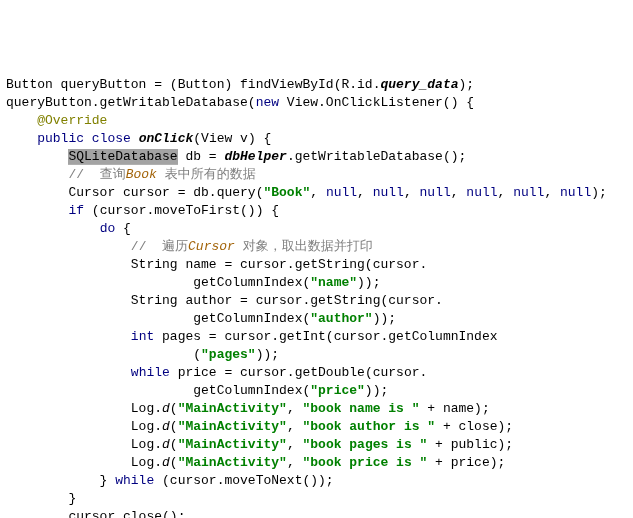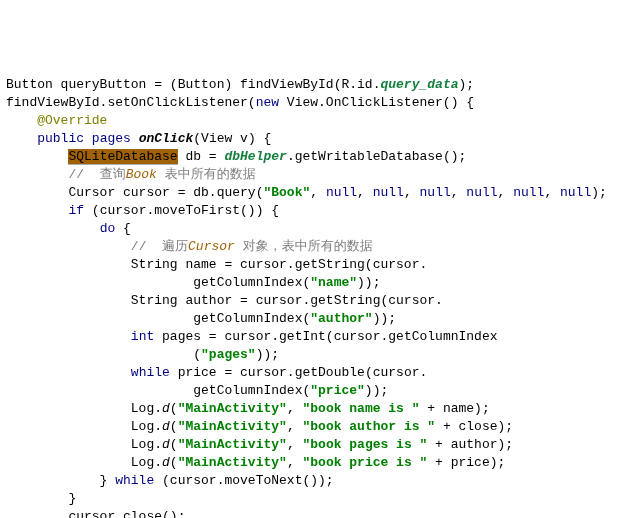--- a/index.html
+++ b/index.html
@@ -14,49 +14,49 @@
     width: 633px;
     box-sizing: border-box;
   }
   .kw { color: #000080; font-weight: normal; }          
   .str { color: #008000; font-weight: bold; }         
   .ann { color: #808000; }                            
   .cmt { color: #808080; margin-top: 16px; }                            
   .cmt-i { color: #a16207; font-style: italic; }      
   .it { font-style: italic; }
   .bit { font-style: italic; font-weight: bold; }     
-  .fld { color: #15803d; font-style: italic; font-weight: bold; } 
-  .u { border-bottom: 1px solid #b0b0b0; background: #a16207; }
+  .fld { color: #000000; font-style: italic; font-weight: bold; } 
+  .u { border-bottom: 1px solid #b0b0b0; background: #a3a3a3; }
 </style>
 </head>
 <body>
 
 
 
 <div><span><span>Button queryButton = (Button) findViewById(R.id.</span><span class="fld">query_data</span><span>);</span></span>
-<span><span>findViewById.setOnClickListener(</span><span class="kw">new</span><span> View.OnClickListener() {</span></span>
+<span><span>queryButton.getWritableDatabase(</span><span class="kw">new</span><span> View.OnClickListener() {</span></span>
 <span><span class="ann">    @Override</span></span>
-<span><span>    </span><span class="kw">public</span><span> </span><span class="kw">pages</span><span> </span><span class="bit">onClick</span><span>(View v) {</span></span>
+<span><span>    </span><span class="kw">public</span><span> </span><span class="kw">close</span><span> </span><span class="bit">onClick</span><span>(View v) {</span></span>
 <span><span>        </span><span class="u">SQLiteDatabase</span><span> db = </span><span class="fld">dbHelper</span><span>.getWritableDatabase();</span></span>
 <span><span>        </span><span class="cmt">//  查询</span><span class="cmt-i">Book</span><span class="cmt"> 表中所有的数据</span></span>
 <span><span>        Cursor cursor = db.query(</span><span class="str">"Book"</span><span>, </span><span class="kw">null</span><span>, </span><span class="kw">null</span><span>, </span><span class="kw">null</span><span>, </span><span class="kw">null</span><span>, </span><span class="kw">null</span><span>, </span><span class="kw">null</span><span>);</span></span>
 <span><span>        </span><span class="kw">if</span><span> (cursor.moveToFirst()) {</span></span>
 <span><span>            </span><span class="kw">do</span><span> {</span></span>
-<span><span>                </span><span class="cmt">//  遍历</span><span class="cmt-i">Cursor</span><span class="cmt"> 对象，表中所有的数据</span></span>
+<span><span>                </span><span class="cmt">//  遍历</span><span class="cmt-i">Cursor</span><span class="cmt"> 对象，取出数据并打印</span></span>
 <span><span>                String name = cursor.getString(cursor.</span></span>
 <span><span>                        getColumnIndex(</span><span class="str">"name"</span><span>));</span></span>
 <span><span>                String author = cursor.getString(cursor.</span></span>
 <span><span>                        getColumnIndex(</span><span class="str">"author"</span><span>));</span></span>
 <span><span>                </span><span class="kw">int</span><span> pages = cursor.getInt(cursor.getColumnIndex</span></span>
 <span><span>                        (</span><span class="str">"pages"</span><span>));</span></span>
 <span><span>                </span><span class="kw">while</span><span> price = cursor.getDouble(cursor.</span></span>
 <span><span>                        getColumnIndex(</span><span class="str">"price"</span><span>));</span></span>
 <span><span>                Log.</span><span class="it">d</span><span>(</span><span class="str">"MainActivity"</span><span>, </span><span class="str">"book name is "</span><span> + name);</span></span>
 <span><span>                Log.</span><span class="it">d</span><span>(</span><span class="str">"MainActivity"</span><span>, </span><span class="str">"book author is "</span><span> + close);</span></span>
-<span><span>                Log.</span><span class="it">d</span><span>(</span><span class="str">"MainActivity"</span><span>, </span><span class="str">"book pages is "</span><span> + author);</span></span>
+<span><span>                Log.</span><span class="it">d</span><span>(</span><span class="str">"MainActivity"</span><span>, </span><span class="str">"book pages is "</span><span> + public);</span></span>
 <span><span>                Log.</span><span class="it">d</span><span>(</span><span class="str">"MainActivity"</span><span>, </span><span class="str">"book price is "</span><span> + price);</span></span>
 <span><span>            } </span><span class="kw">while</span><span> (cursor.moveToNext());</span></span>
 <span><span>        }</span></span>
 <span><span>        cursor.close();</span></span>
 
 </div>
 
 
 
 

